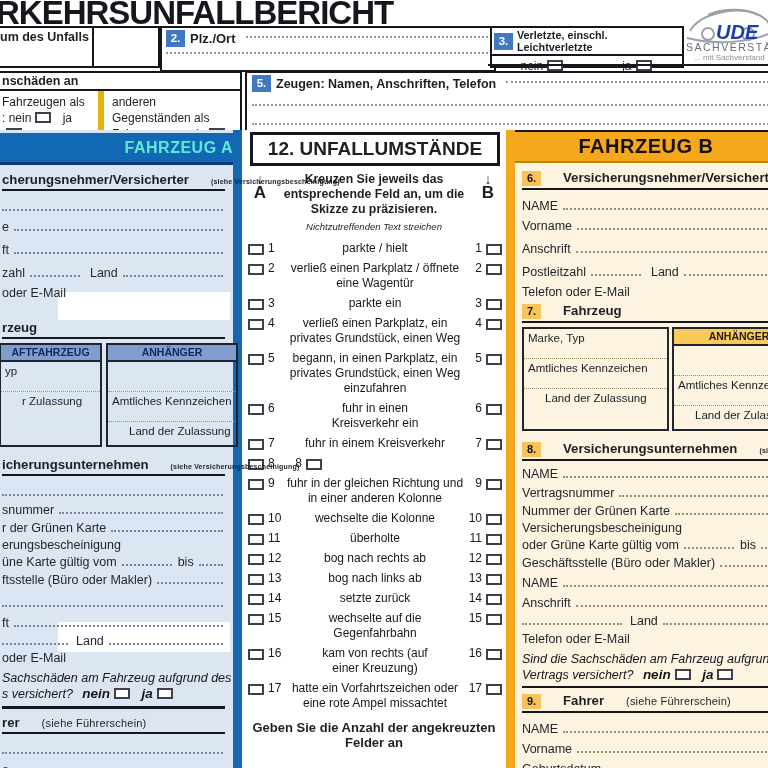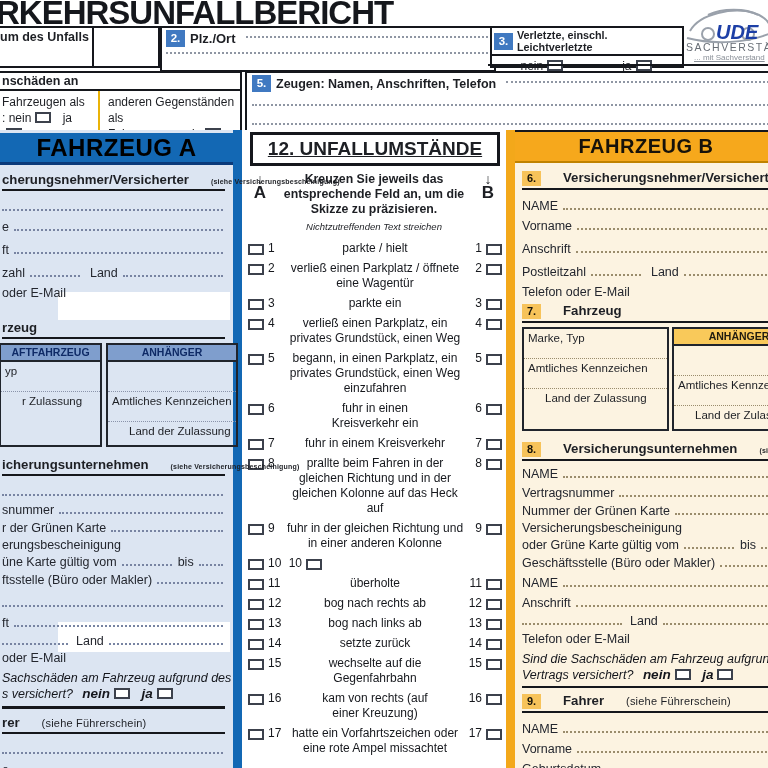--- a/index.html
+++ b/index.html
@@ -14,47 +14,47 @@
   #box2{position:absolute;left:160px;top:26px;width:324px;height:38px;border:2px solid #15171c;padding:2px 4px;background:#fff;}
   .brow{display:flex;align-items:center;gap:5px;}
   #box3{position:absolute;left:490px;top:26px;width:190px;height:38px;border:2px solid #15171c;background:#fff;}
   #box3 .hd{display:flex;align-items:center;gap:4px;border-bottom:2px solid #15171c;padding:1px 2px;font-weight:bold;font-size:10.8px;}
   #box3 .rw{display:flex;justify-content:space-around;align-items:center;padding-top:3px;font-size:12px;}
   #lineTop{position:absolute;left:488px;top:64px;width:282px;border-top:2px solid #15171c;}
   #box4{position:absolute;left:-8px;top:71px;width:246px;height:58px;border:2px solid #15171c;background:#fff;}
   #box4 .hd{font-weight:bold;font-size:12.5px;padding:1px 4px 1px 8px;border-bottom:2px solid #15171c;}
   #box4 .cells{display:flex;}
   #box4 .cell{padding:3px 4px 0 8px;font-size:12px;line-height:16px;flex:0 0 92px;}
-  #box4 .cell2{flex:1;border-left:2px solid #eab308;padding-left:8px;}
+  #box4 .cell2{flex:1;border-left:6px solid #eab308;padding-left:8px;}
   #box5{position:absolute;left:245px;top:71px;width:523px;height:58px;border-left:2px solid #15171c;border-top:2px solid #15171c;padding:2px 0 0 5px;background:#fff;}
   .badge{flex:0 0 auto;width:19px;height:17px;background:#4079c1;color:#fff;font-size:11.5px;font-weight:bold;
          text-align:center;line-height:17px;}
   .badgeB{flex:0 0 auto;width:19px;height:15px;background:#f7c35a;color:#161209;font-size:11px;font-weight:bold;
           text-align:center;line-height:15px;}
   .dots{flex:1 1 auto;border-bottom:2px dotted #7884a2;margin:0 2px 3px 5px;min-width:8px;}
   .dots.short{flex:0 0 50px;}
   .dots.lead{margin-left:0;}
   .dots.gray{border-bottom-color:#8f96a3;}
   #logo{position:absolute;left:686px;top:1px;width:86px;height:62px;}
   #logo .brand{position:absolute;left:30px;top:20px;font-size:20px;font-weight:bold;font-style:italic;color:#1d3fa6;}
   #logo .caps{position:absolute;left:0px;top:40px;font-size:10.5px;color:#676d75;letter-spacing:1.5px;white-space:nowrap;}
-  #logo .tag{position:absolute;left:8px;top:52px;font-size:8px;color:#8a9098;white-space:nowrap;text-decoration:underline;}
+  #logo .tag{position:absolute;left:8px;top:52px;font-size:8px;color:#8a9098;white-space:nowrap;}
 
   
   .cb{display:inline-block;width:12px;height:7px;border:2px solid #3c414c;background:#fff;vertical-align:baseline;margin:0 2px -1px 4px;}
 
   
   #colA{position:absolute;left:0;top:130px;width:233px;height:638px;background:#dce5f2;}
   #barA{position:absolute;left:233px;top:130px;width:9px;height:638px;background:#1368b4;}
   #colMid{position:absolute;left:242px;top:130px;width:264px;height:638px;background:#fff;}
   #barB{position:absolute;left:506px;top:130px;width:9px;height:638px;background:#f3a81a;}
   #colB{position:absolute;left:515px;top:130px;width:262px;height:638px;background:#fcf3e1;}
 
-  #colA .hdr{height:29px;margin-top:3px;background:#1368b4;border-bottom:3px solid #0a3a7a;color:#000000;
-             text-align:center;font-weight:bold;font-size:24px;line-height:29px;letter-spacing:.5px;}
+  #colA .hdr{height:29px;margin-top:3px;background:#1368b4;border-bottom:3px solid #0a3a7a;color:#5eead4;
+             text-align:right;font-weight:bold;font-size:16px;line-height:29px;letter-spacing:.5px;}
   #colB .hdr{height:29px;border-top:2px solid #15171c;background:#f6a81c;border-bottom:2px solid #c08200;color:#17120a;
              text-align:center;font-weight:bold;font-size:20px;line-height:29px;letter-spacing:.5px;}
   .pad{position:relative;padding:5px 8px 0 2px;z-index:1;}
   #colB .pad{padding:4px 0 0 7px;}
   .patch{position:absolute;background:#fff;z-index:0;}
 
   .sec{display:flex;align-items:baseline;gap:22px;border-bottom:2px solid #15171c;font-weight:bold;font-size:13.2px;
        padding-bottom:2px;margin-top:10px;white-space:nowrap;}
   .sec .note{font-size:7px;font-weight:bold;letter-spacing:.2px;}
   .sec.first{margin-top:2px;}
@@ -74,21 +74,21 @@
 
   #colB .dots{border-bottom-color:#9a8c6c;}
 
   .q{font-style:italic;font-size:12.5px;line-height:16px;margin-top:5px;white-space:nowrap;color:#14161c;}
   .q .yn{font-weight:bold;font-size:13.5px;margin-left:6px;}
   .qwrapA{border-bottom:3px solid #15171c;padding-bottom:4px;margin-right:0;}
   .qwrapB{border-bottom:2px solid #15171c;padding-bottom:3px;margin-right:4px;}
 
   
   #midtitle{margin:2px 6px 0 8px;border:3px solid #15171c;height:28px;line-height:28px;text-align:center;
-            font-weight:bold;font-size:19px;background:#fff;text-decoration:underline;}
+            font-weight:bold;font-size:19px;background:#fff;}
   .midhead{display:flex;margin-top:6px;padding:0 8px;}
   .ab{display:flex;flex-direction:column;align-items:center;font-weight:bold;width:20px;line-height:14px;}
   .ab .ar{font-size:14px;} .ab .lt{font-size:17px;}
   .instr{flex:1;text-align:center;font-weight:bold;font-size:12.3px;line-height:15px;padding:0 2px;}
   .instr .sub{font-style:italic;font-weight:normal;font-size:9.5px;margin-top:2px;}
   #items{padding:2px 4px 0 6px;}
   .item{display:flex;align-items:flex-start;margin-top:5px;font-size:12px;line-height:15px;color:#16181d;}
   .item .cbx{flex:0 0 auto;width:12px;height:7px;border:2px solid #3c414c;background:#fff;margin-top:3px;}
   .item .num{flex:0 0 17px;padding-left:4px;font-size:12px;}
   .item .numr{flex:0 0 17px;text-align:right;padding-right:4px;font-size:12px;}
@@ -357,34 +357,34 @@
       <div class="item">
           <span class="cbx"></span>
           <span class="num">7</span>
           <span class="itext">fuhr in einem Kreisverkehr</span>
           <span class="numr">7</span>
           <span class="cbx"></span>
         </div>
       <div class="item">
           <span class="cbx"></span>
           <span class="num">8</span>
-          <span class="itext">prallte beim Fahren in der gleichen Richtung und in der gleichen Kolonne auf das Heck auf</span>
           <span class="numr">8</span>
           <span class="cbx"></span>
         </div>
       <div class="item">
           <span class="cbx"></span>
           <span class="num">9</span>
           <span class="itext">fuhr in der gleichen Richtung und in einer anderen Kolonne</span>
           <span class="numr">9</span>
           <span class="cbx"></span>
         </div>
       <div class="item">
           <span class="cbx"></span>
           <span class="num">10</span>
+          <span class="itext">wechselte die Kolonne</span>
           <span class="numr">10</span>
           <span class="cbx"></span>
         </div>
       <div class="item">
           <span class="cbx"></span>
           <span class="num">11</span>
           <span class="itext">überholte</span>
           <span class="numr">11</span>
           <span class="cbx"></span>
         </div>

